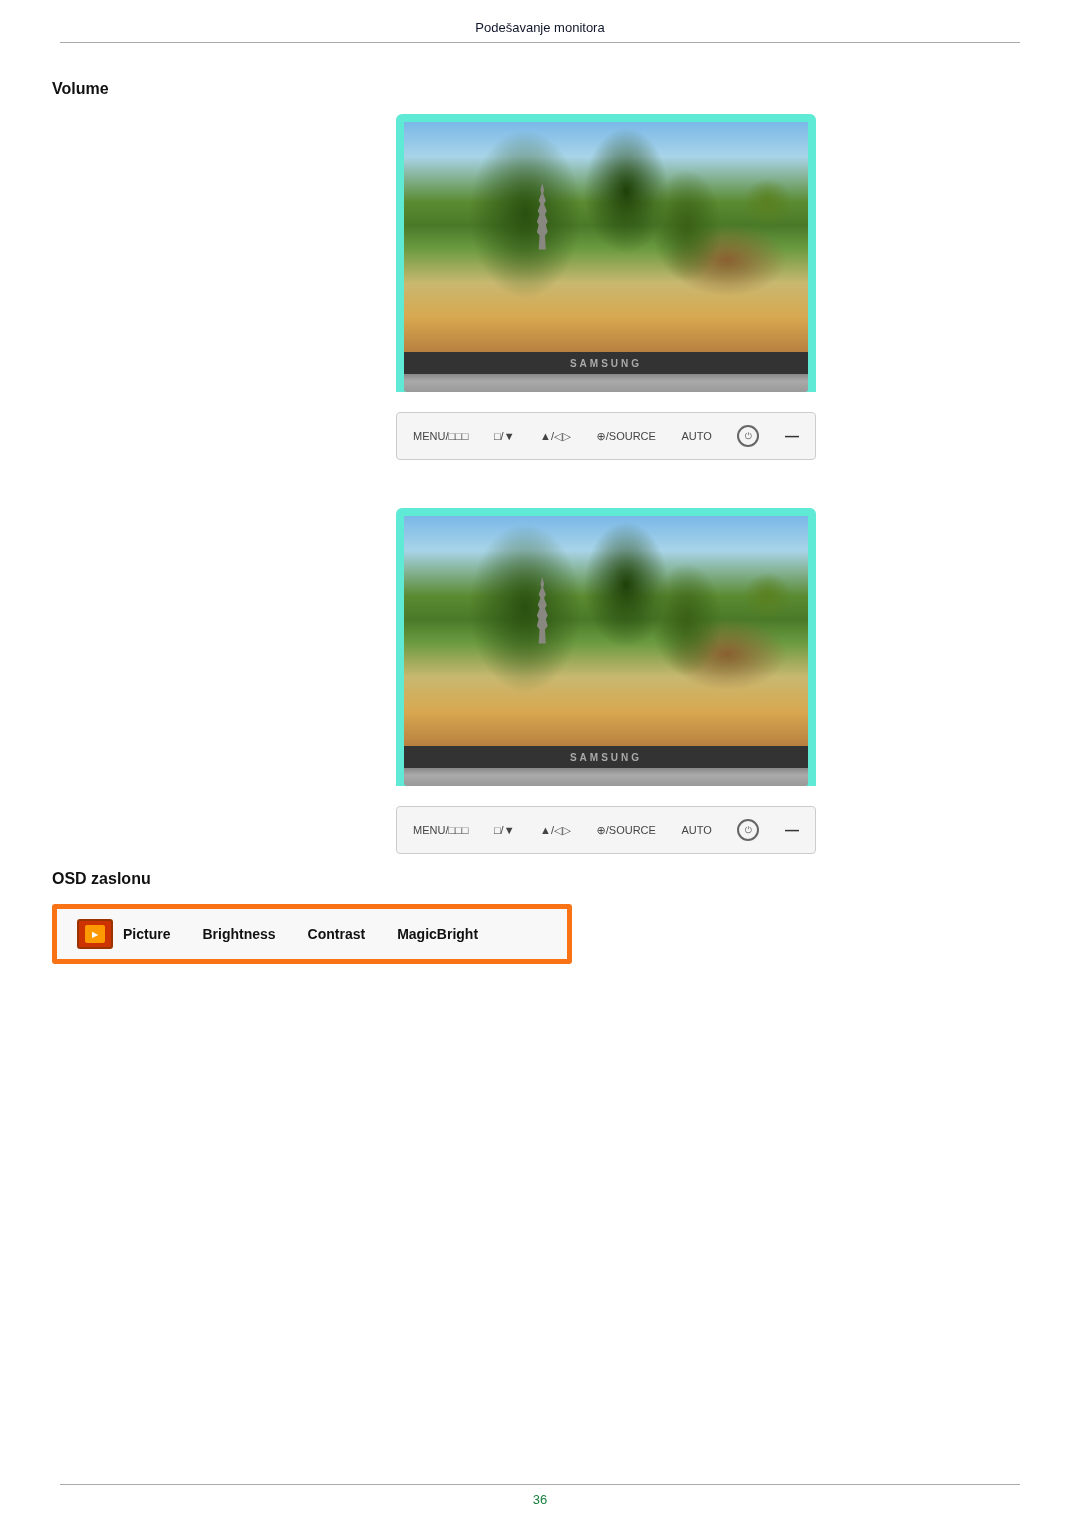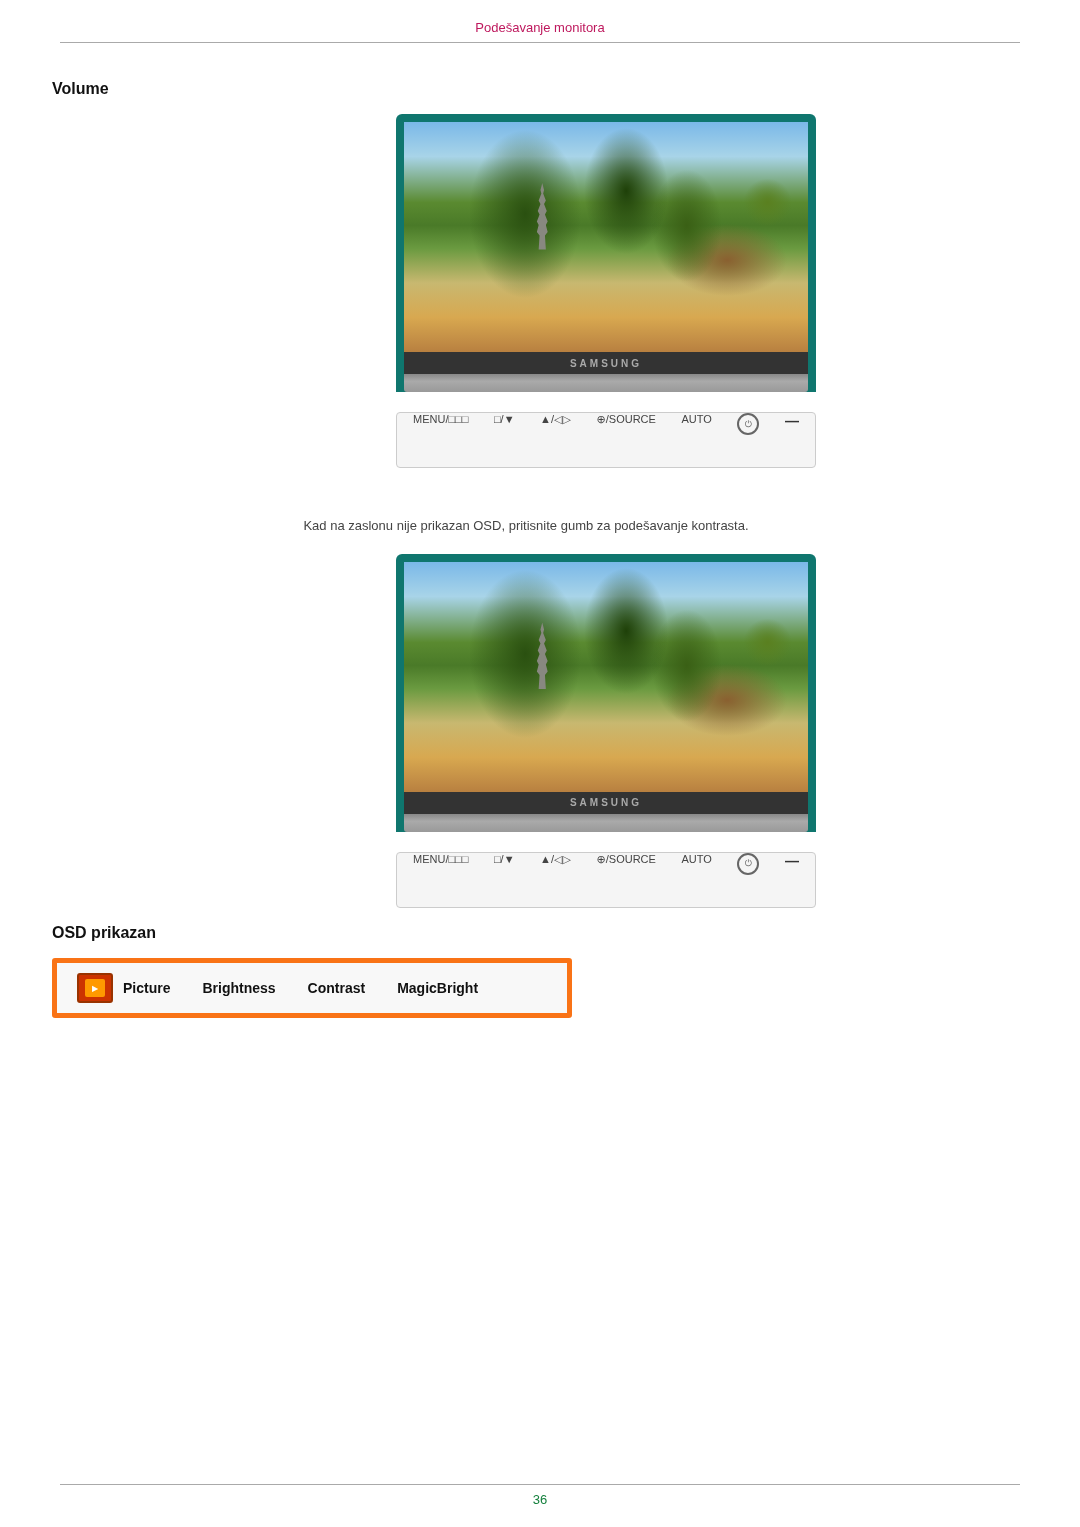--- a/index.html
+++ b/index.html
@@ -28,21 +28,21 @@
       right: 60px;
       border-top: 1px solid #aaa;
     }
 
     .page-header {
       position: absolute;
       top: 20px;
       left: 0; right: 0;
       text-align: center;
       font-size: 13px;
-      color: #be185d;
+      color: #0f172a;
     }
 
     .page-footer {
       position: absolute;
       bottom: 20px;
       left: 0; right: 0;
       text-align: center;
       font-size: 13px;
       color: #15803d;
     }
@@ -63,21 +63,21 @@
     .monitor-block {
       display: flex;
       flex-direction: column;
       align-items: center;
       margin-left: 160px;
       margin-bottom: 12px;
     }
 
     .monitor-frame {
       width: 420px;
-      background: #0f766e;
+      background: #5eead4;
       border-radius: 6px 6px 0 0;
       padding: 8px 8px 0 8px;
       position: relative;
     }
 
     .monitor-screen {
       width: 100%;
       height: 230px;
       background: linear-gradient(160deg, #2d5a1b 0%, #3d7a25 20%, #5a9e35 35%, #4a8a2c 50%, #8fb060 60%, #c8d88a 70%, #d4c87a 80%, #b8a050 90%, #9a7a30 100%);
       position: relative;
@@ -132,23 +132,23 @@
       border-radius: 0 0 3px 3px;
       position: relative;
     }
 
     
     .controls-bar {
       width: 420px;
       background: #f5f5f5;
       border: 1px solid #ccc;
       border-radius: 4px;
-      height: 56px;
-      display: flex;
-      align-items: flex-start;
+      height: 48px;
+      display: flex;
+      align-items: center;
       justify-content: space-between;
       padding: 0 16px;
       margin-top: 20px;
     }
 
     .ctrl-btn {
       font-size: 11px;
       color: #444;
       background: none;
       border: none;
@@ -270,21 +270,20 @@
         <span class="ctrl-btn">AUTO</span>
         <div class="ctrl-circle">
           <span>⏻</span>
         </div>
         <span class="ctrl-dash">—</span>
       </div>
     </div>
   </div>
 
   <div class="source-section">
-    <p class="description">Kad na zaslonu nije prikazan OSD, pritisnite gumb za podešavanje kontrasta.</p>
 
 
     <div class="monitor-block">
 
       <div class="monitor-frame">
         <div class="monitor-screen"></div>
         <div class="monitor-brand-bar">
           <span>SAMSUNG</span>
         </div>
         <div class="monitor-stand-bar"></div>
@@ -299,21 +298,21 @@
         <div class="ctrl-circle">
           <span>⏻</span>
         </div>
         <span class="ctrl-dash">—</span>
       </div>
     </div>
 
   </div>
 
   <div class="osd-section">
-    <div class="section-title">OSD prikazan</div>
+    <div class="section-title">OSD zaslonu</div>
 
     <div class="osd-menu-bar">
 
       <div style="display:flex;align-items:center;gap:10px;">
         <div class="osd-icon">
           <div class="osd-icon-inner"></div>
         </div>
         <span class="osd-menu-item">Picture</span>
       </div>
       <span class="osd-menu-item">Brightness</span>

